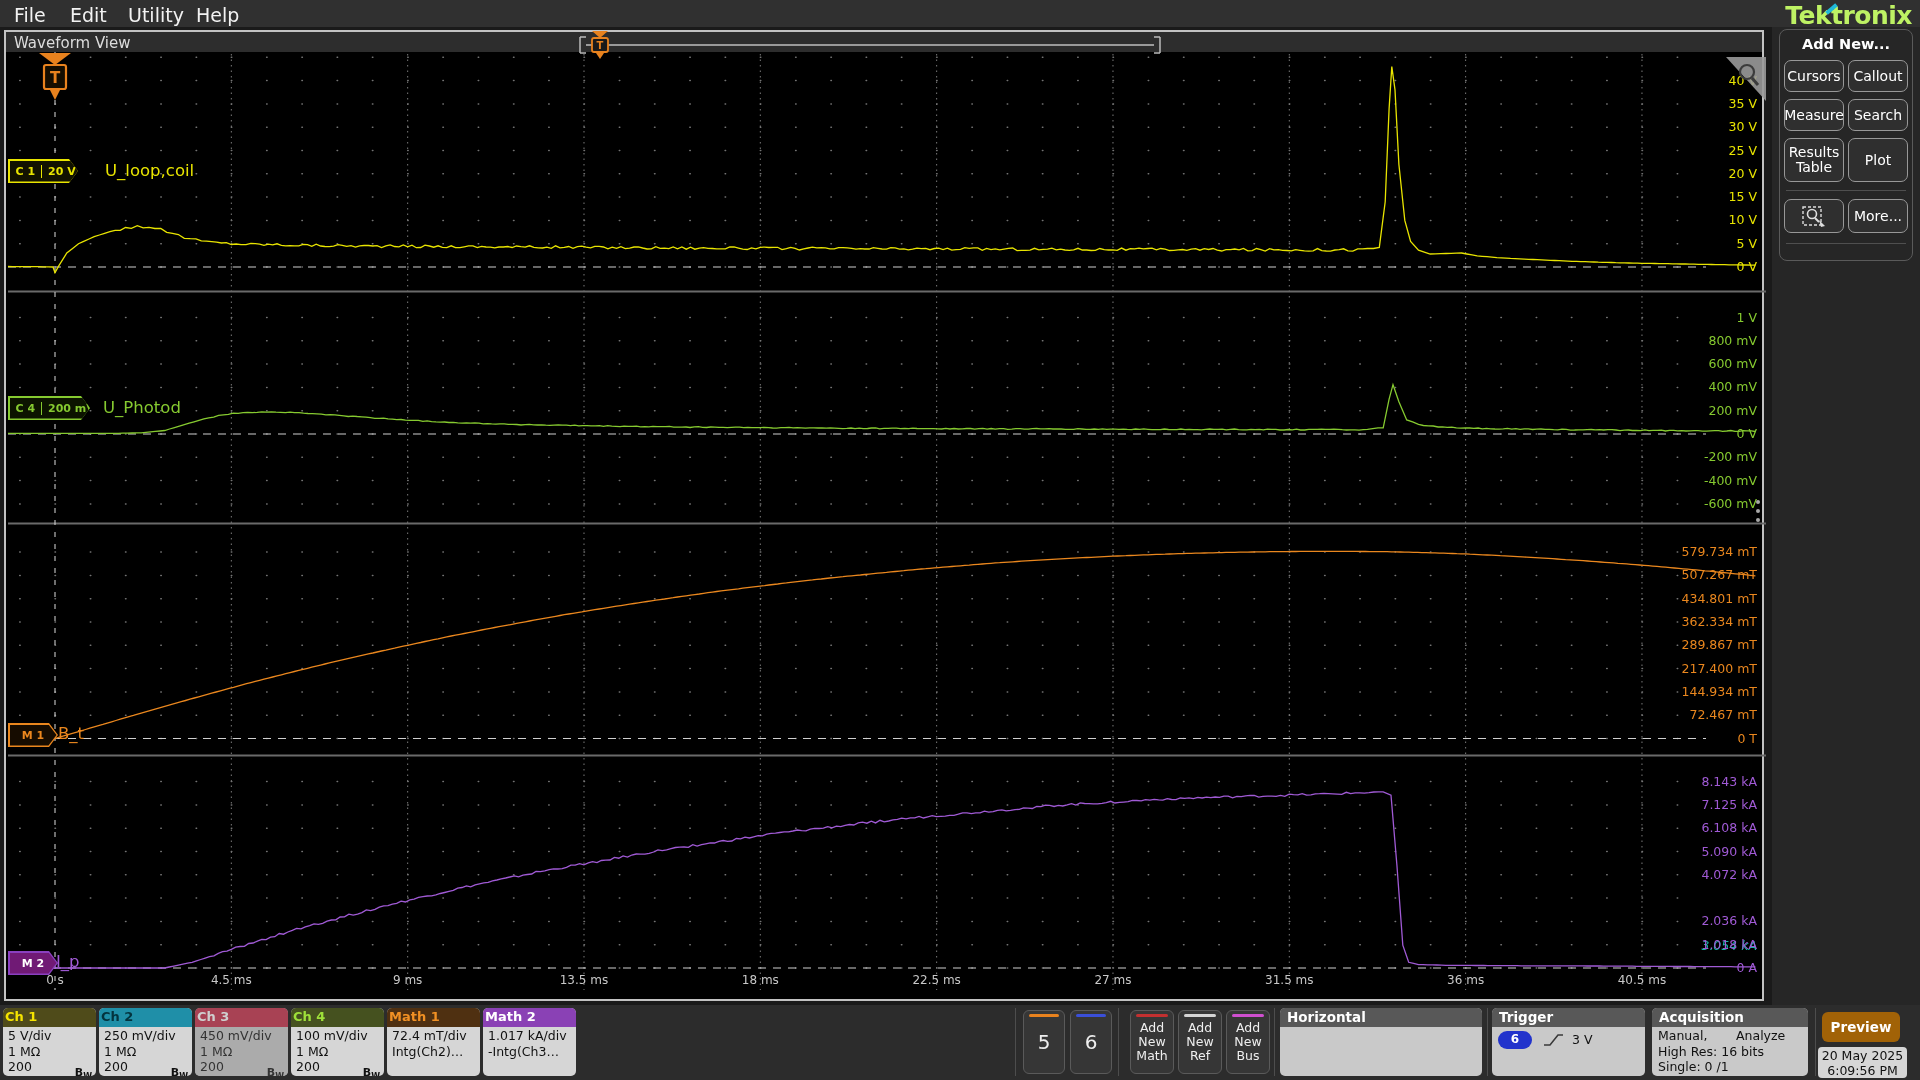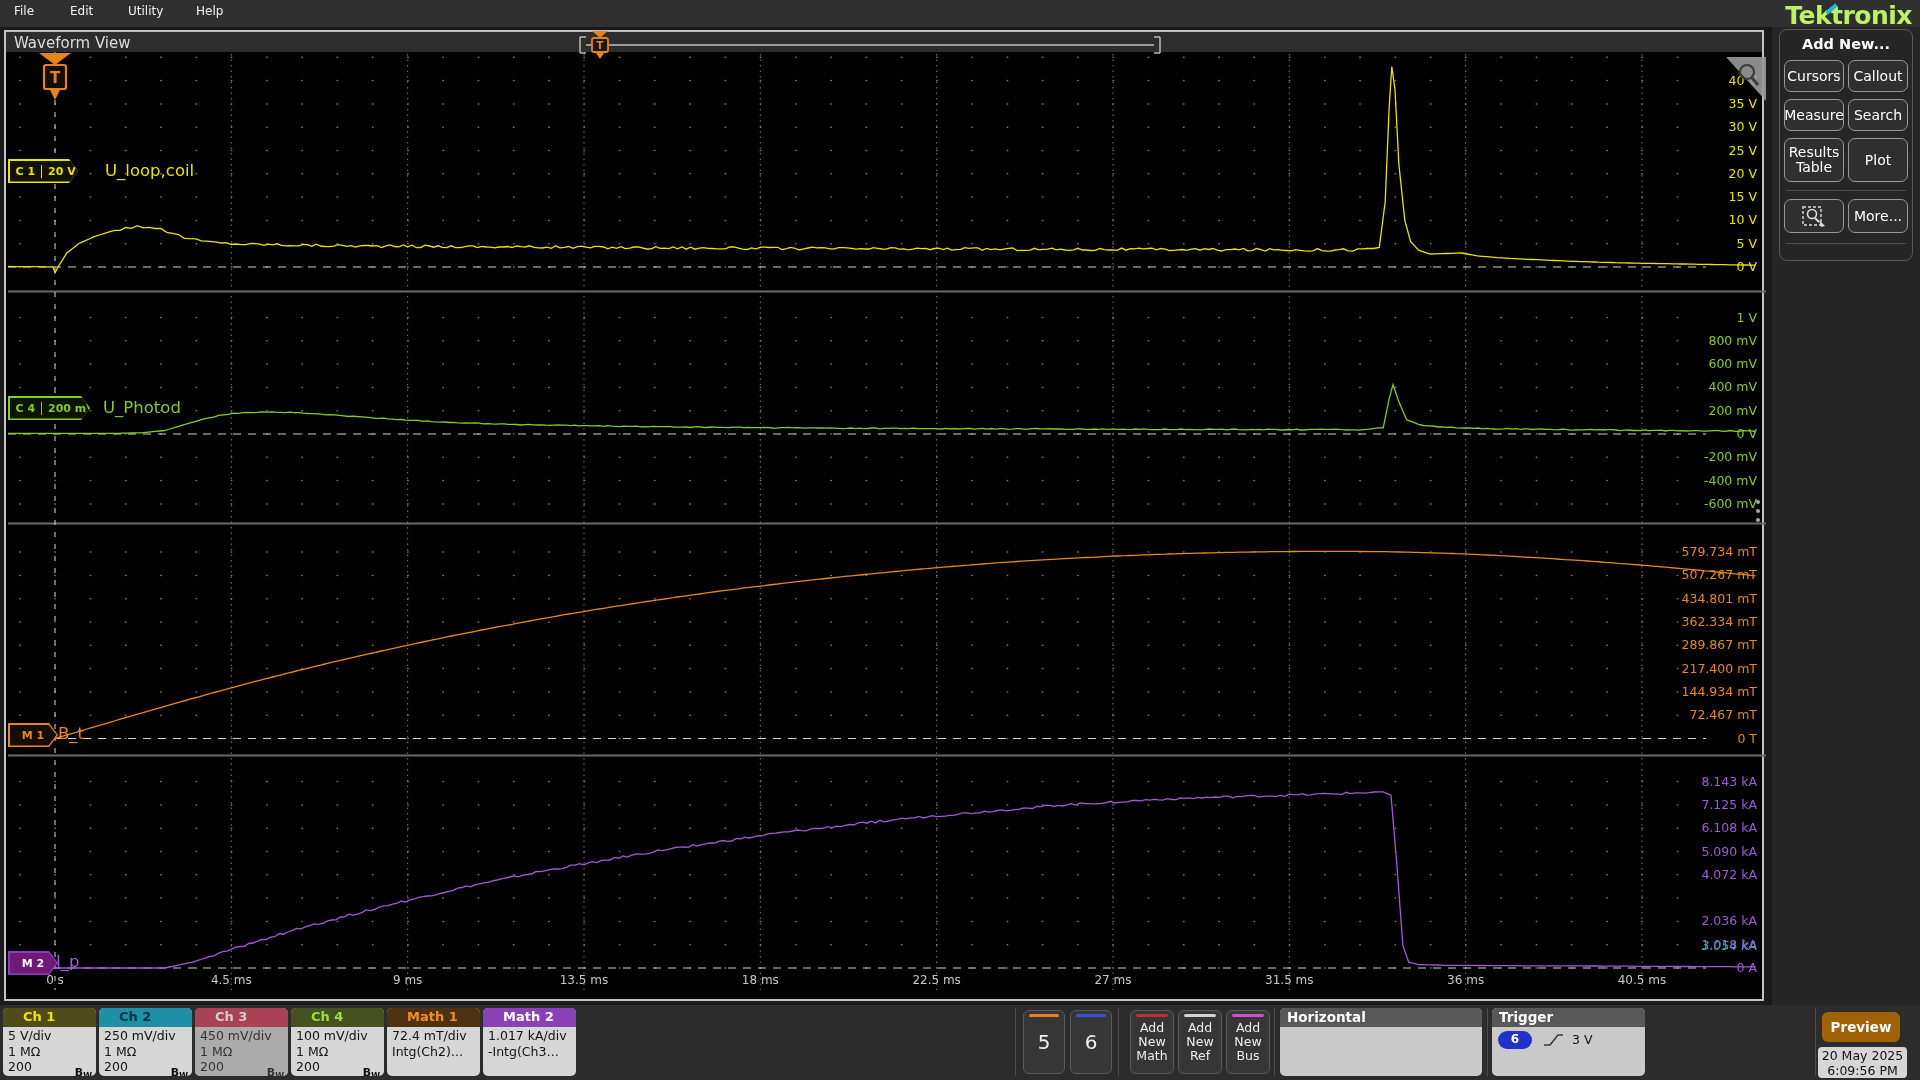--- a/index.html
+++ b/index.html
@@ -1,21 +1,21 @@
 <!DOCTYPE html>
 <html><head>
 <meta charset="utf-8">
 <style>
   html,body{margin:0;padding:0;background:#141414;}
   #app{position:relative;width:1920px;height:1080px;overflow:hidden;
        font-family:"DejaVu Sans","Liberation Sans",sans-serif;background:#1a1a1a;}
 
   
   .menubar{position:absolute;left:0;top:0;width:1920px;height:27px;background:#303030;z-index:10;}
-  .menubar .mitem{position:absolute;top:4px;color:#f2f2f2;font-size:12px;cursor:default;}
+  .menubar .mitem{position:absolute;top:4px;color:#f2f2f2;font-size:19px;cursor:default;}
   .logo{position:absolute;right:8px;top:1px;color:#bef264;font-size:25px;font-weight:bold;letter-spacing:-0.5px;}
   .logo::after{content:"";position:absolute;left:40px;top:6px;width:13px;height:4px;background:#1fb9d8;transform:rotate(-40deg);}
 
   
   .wv-window{position:absolute;left:4px;top:30px;width:1760px;height:971px;border:2px solid #c2c2c2;background:#000;z-index:1;box-sizing:border-box;}
   .wv-title{position:absolute;left:0;top:0;width:100%;height:20px;background:#2d2d2d;color:#dcdcdc;font-size:15px;padding:2px 0 0 8px;box-sizing:border-box;}
 
   
   .recbar{position:absolute;left:572px;top:29px;z-index:12;}
 
@@ -46,21 +46,21 @@
   .sbtn{width:60px;min-height:32px;background:#2f2f2f;border:1.2px solid #989898;border-radius:7px;color:#fff;
         font-size:14px;line-height:15px;display:flex;align-items:center;justify-content:center;text-align:center;
         font-family:inherit;padding:2px;box-sizing:border-box;}
   .divline{height:1px;background:#4f4f4f;margin:8px 2px;}
 
   
   .bottombar{position:absolute;left:0;top:1005px;width:1920px;height:75px;background:#2c2c2c;z-index:10;}
   .vsep{position:absolute;top:3px;width:1px;height:68px;background:#4d4d4d;}
 
   .chbadge{position:absolute;top:3px;width:93px;height:68px;border-radius:5px;overflow:hidden;background:#d6d6d6;}
-  .chhead{height:19px;font-size:13px;font-weight:bold;padding:1px 0 0 20px;box-sizing:border-box;}
+  .chhead{height:19px;font-size:13px;font-weight:bold;padding:1px 0 0 2px;box-sizing:border-box;}
   .chbody{font-size:12.5px;color:#111;padding:1px 4px 0 5px;line-height:15.5px;}
   .chbody .row3{display:flex;justify-content:space-between;align-items:center;gap:29px;}
   .bw{font-size:11px;font-weight:bold;}
   .bw sub{font-size:8px;}
   .chbadge.dim .chbody{background:#ababab;color:#333;}
   .chbadge.dim{background:#ababab;}
 
   .numbtn{position:absolute;top:5px;width:42px;height:64px;background:#363636;border:1px solid #5a5a5a;border-radius:6px;
           color:#eee;font-size:20px;display:flex;align-items:center;justify-content:center;box-sizing:border-box;}
   .numbtn .stripe,.addbtn .stripe{position:absolute;top:3px;left:5px;right:5px;height:3px;border-radius:2px;}
@@ -379,20 +379,31 @@
       <div class="panel-title">Trigger</div>
       <div class="panel-body" style="padding-top:4px;display:flex;align-items:center">
         <span class="trig-badge">6</span>
         <svg width="22" height="16" style="margin-right:8px">
           <path d="M2,13 h6 l8,-10 h5" stroke="#3a3a3a" stroke-width="1.6" fill="none"></path>
         </svg>
         <span>3 V</span>
       </div>
     </div>
 
+    <div class="panel" style="left:1652px;width:156px">
+      <div class="panel-title">Acquisition</div>
+      <div class="panel-body">
+        <div class="acq-row1">
+            <span class="a1">Manual,</span>
+            <span>Analyze</span>
+          </div>
+        <div>High Res: 16 bits</div>
+        <div>Single: 0 /1</div>
+      </div>
+    </div>
 
     <div class="vsep" style="left:1815px"></div>
 
     <div class="preview-btn" style="background: #a16207;">Preview</div>
     <div class="datetime">
       <div>20 May 2025</div>
       <div>6:09:56 PM</div>
     </div>
   </div>
 

